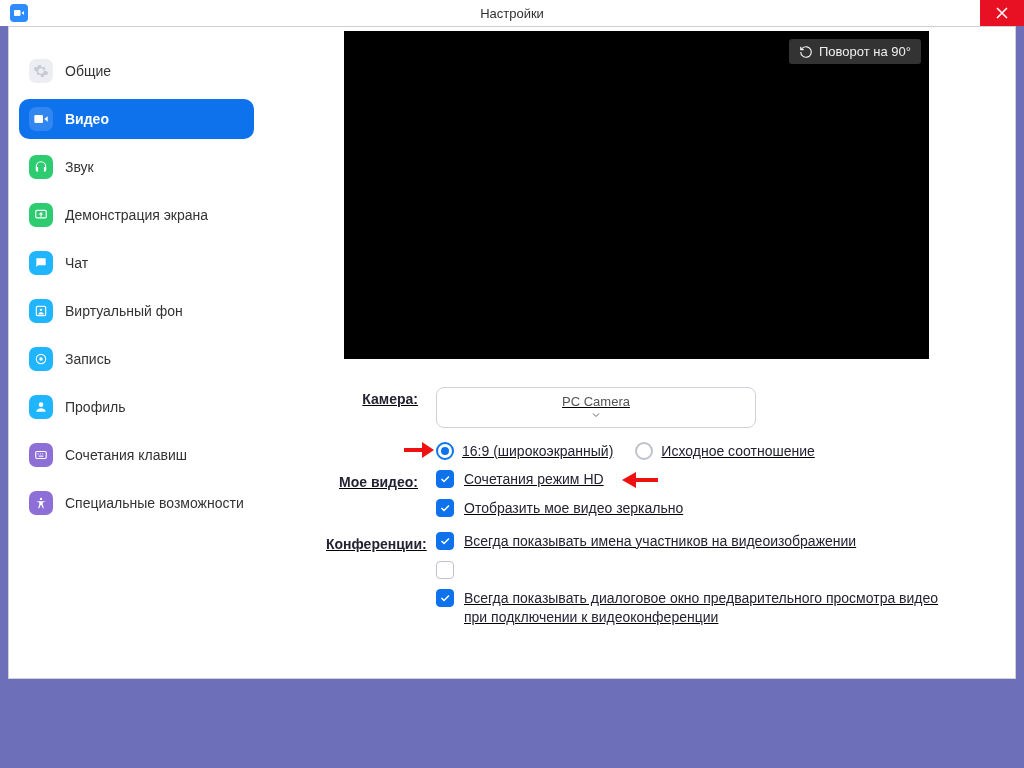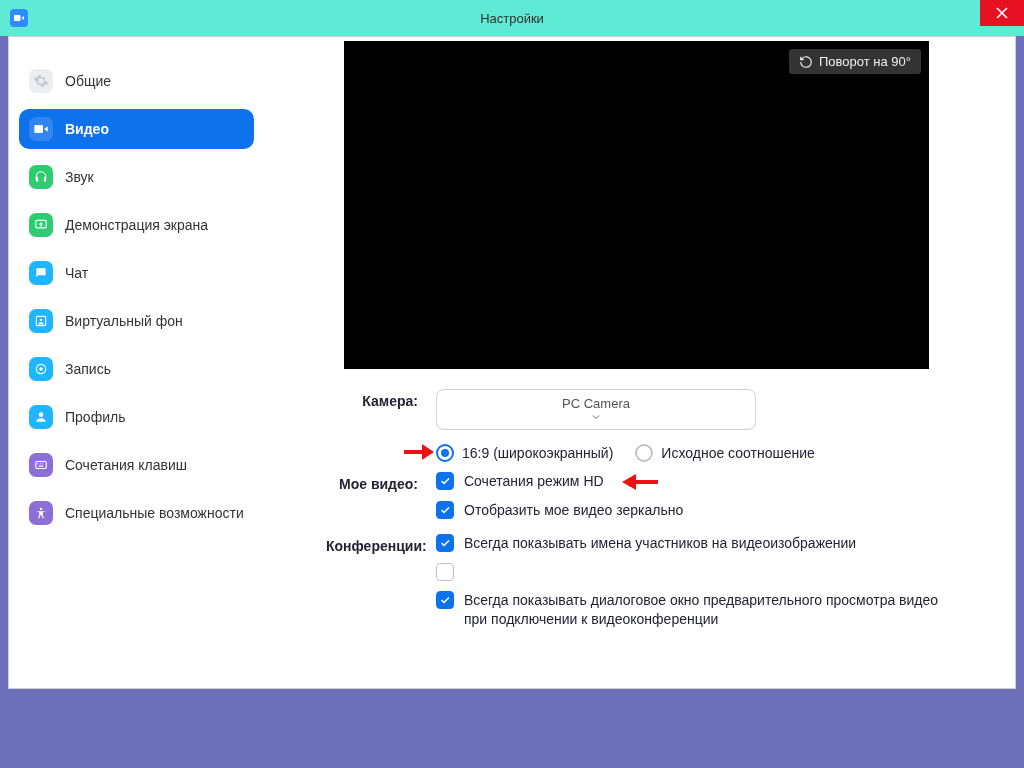--- a/index.html
+++ b/index.html
@@ -1,32 +1,32 @@
 <!DOCTYPE html>
 <html><head>
 <meta charset="utf-8">
 <style>
   * { margin: 0; padding: 0; box-sizing: border-box; font-family: -apple-system, BlinkMacSystemFont, "Segoe UI", Arial, sans-serif; }
   body { background: #6d6fb8; width: 1024px; height: 768px; overflow: hidden; }
-  .titlebar { height: 36px; background: #5eead4; display: flex; align-items: center; justify-content: center; position: relative; }
+  .titlebar { height: 26px; background: #ffffff; display: flex; align-items: center; justify-content: center; position: relative; }
   .titlebar .title { font-size: 13px; color: #303030; }
   .titlebar .app-icon { position: absolute; left: 10px; width: 18px; height: 18px; background: #2D8CFF; border-radius: 4px; display:flex; align-items:center; justify-content:center; }
   .titlebar .close { position: absolute; right: 0; top: 0; width: 44px; height: 26px; background: #e81123; display: flex; align-items: center; justify-content: center; cursor: pointer; }
   .window { margin: 0 8px 8px 8px; height: 653px; background: #fff; display: flex; border: 1px solid #cfcfd6; }
   .sidebar { width: 255px; padding: 24px 10px; }
   .nav-item { display: flex; align-items: center; gap: 12px; padding: 8px 10px; border-radius: 10px; cursor: pointer; margin-bottom: 8px; }
   .nav-item.active { background: #0e72ed; color: #fff; }
   .nav-item .label { font-size: 14px; color: #333; }
   .nav-item.active .label { color: #fff; font-weight: 600; }
   .nav-icon { width: 24px; height: 24px; border-radius: 7px; display: flex; align-items: center; justify-content: center; flex-shrink:0; }
   .main { flex: 1; padding: 4px 28px 16px 22px; display: flex; flex-direction: column; }
   .preview-wrap { display:flex; justify-content:center; }
   .preview { width: 585px; height: 328px; background: #000; position: relative; }
   .rotate-btn { position: absolute; top: 8px; right: 8px; background: rgba(60,60,60,0.85); color: #f0f0f0; font-size: 13px; padding: 5px 10px; border-radius: 3px; display:flex; align-items:center; gap:6px; cursor:pointer; }
-  .form { margin-top: 20px; padding-left: 40px; }
+  .form { margin-top: 28px; padding-left: 40px; text-decoration: underline; }
   .row { display: flex; align-items: flex-start; margin-bottom: 10px; }
   .row-label { width: 110px; text-align: right; font-size: 14px; font-weight: 600; color: #232333; padding-top: 4px; padding-right: 18px; }
   .row-content { flex: 1; display:flex; flex-direction:column; gap:10px; }
   .dropdown { width: 320px; border: 1px solid #d0d0da; border-radius: 8px; padding: 6px 12px; font-size: 13px; color: #555; display:flex; justify-content:space-between; align-items:center; cursor:pointer; background:#fff;flex-direction:column; }
   .h-opts { display: flex; gap: 22px; align-items:center; margin-top:4px; position:relative; }
   .radio { width: 18px; height: 18px; border: 2px solid #bfc2cc; border-radius: 50%; display:inline-flex; align-items:center; justify-content:center; cursor:pointer; flex-shrink:0; }
   .radio.checked { border-color: #0e72ed; }
   .radio.checked::after { content:""; width:8px; height:8px; background:#0e72ed; border-radius:50%; }
   .opt { display:flex; align-items:center; gap:8px; font-size:14px; color:#232333; }
   .checkbox { width: 18px; height: 18px; border: 1px solid #bfc2cc; border-radius: 4px; cursor:pointer; flex-shrink:0; display:inline-flex; align-items:center; justify-content:center; }

